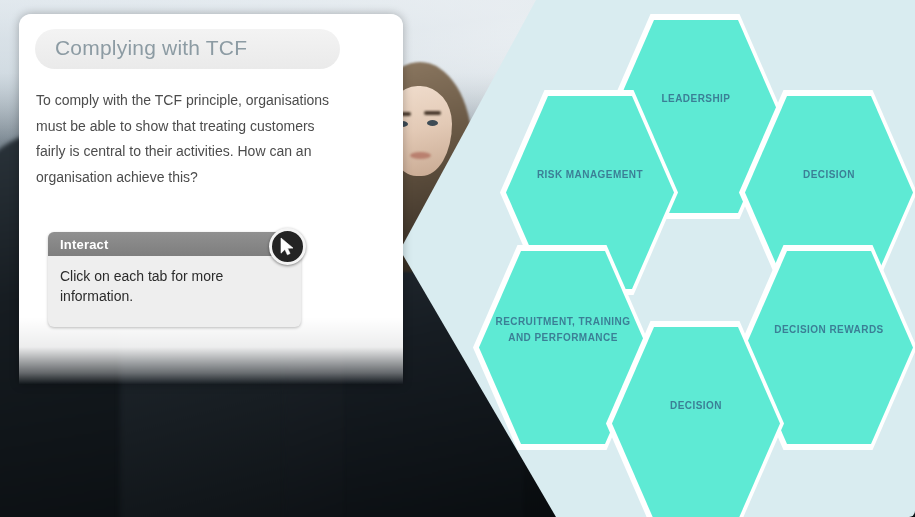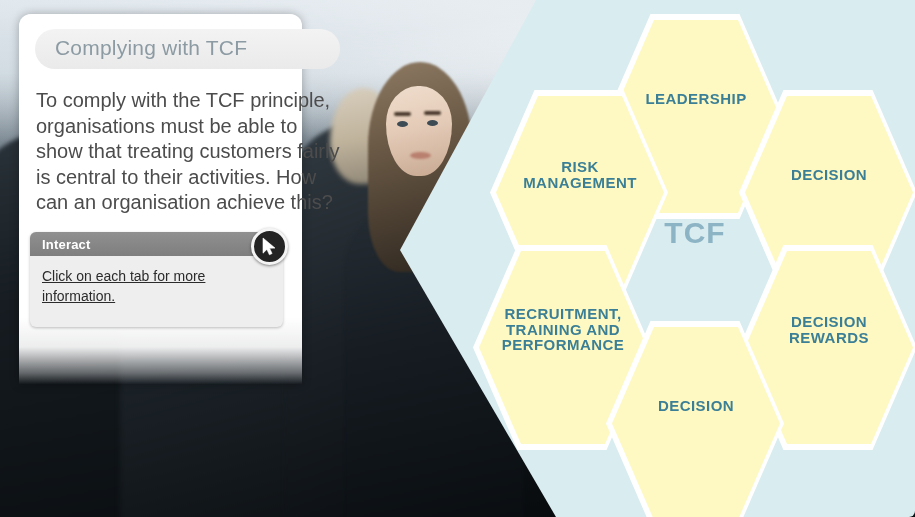--- a/index.html
+++ b/index.html
@@ -89,98 +89,98 @@
   }
 
   
   .hexwrap { position: absolute; left: 0; top: 0; width: 915px; height: 517px; }
   .hex {
     position: absolute;
     width: 168px; height: 193px;
     display: flex; align-items: center; justify-content: center;
     text-align: center;
     color: #3b7f96;
-    font-size: 15px; font-weight: bold; letter-spacing: .45px;
+    font-size: 10px; font-weight: bold; letter-spacing: .45px;
     line-height: 15.5px;
     clip-path: polygon(25% 0%, 75% 0%, 100% 50%, 75% 100%, 25% 100%, 0% 50%);
-    background: #fef9c3;
+    background: #5eead4;
   }
   .hex-ring {
     position: absolute;
     width: 178px; height: 205px;
     clip-path: polygon(25% 0%, 75% 0%, 100% 50%, 75% 100%, 25% 100%, 0% 50%);
     background: #ffffff;
   }
   .hex-label { position: relative; padding: 0 16px; transform: translateY(-18px); }
 
   
   .p-leadership   { left: 606px; top: 14px; }
-  .p-risk         { left: 490px; top: 90px; text-decoration: underline; }
+  .p-risk         { left: 500px; top: 90px; text-decoration: underline; }
   .p-strategy     { left: 739px; top: 90px; }
   .p-recruitment  { left: 473px; top: 245px; }
   .p-decision     { left: 739px; top: 245px; }
   .p-rewards      { left: 606px; top: 321px; }
 
   
   .hex { margin: 6px; }
 
   .tcf-center {
     position: absolute; left: 606px; top: 216px;
     width: 178px; text-align: center;
     font-size: 30px; font-weight: bold; letter-spacing: 1px;
     color: #8cb4c4;
   }
 
   
   .card {
     position: absolute; left: 19px; top: 14px;
-    width: 283px; height: 370px;
+    width: 384px; height: 370px;
     border-top-left-radius: 12px; border-top-right-radius: 12px;
     background: linear-gradient(180deg,
         #ffffff 0%, #ffffff 82%,
         rgba(255,255,255,.92) 90%,
         rgba(255,255,255,.35) 97%,
         rgba(255,255,255,0) 100%);
     box-shadow: 0 0 10px rgba(0,0,0,.28);
   }
   .card-title-pill {
     position: absolute; left: 16px; top: 15px;
     width: 305px; height: 40px;
     border-radius: 20px;
     background: linear-gradient(180deg,#f3f3f3 0%,#eaeaea 100%);
   }
   .card-title {
     position: absolute; left: 36px; top: 22px;
     font-size: 21px; color: #8c9ba3; letter-spacing: .2px;
   }
   .card-body {
     position: absolute; left: 17px; top: 74px; width: 306px;
-    font-size: 20px; line-height: 25.5px; color: #4c4c4c;
+    font-size: 14px; line-height: 25.5px; color: #4c4c4c;
   }
 
   
   .interact {
-    position: absolute; left: 11px; top: 218px;
+    position: absolute; left: 29px; top: 218px;
     width: 253px; height: 95px;
     border-radius: 6px;
     background: #eeeeee;
     box-shadow: 0 1px 3px rgba(0,0,0,.25);
     overflow: visible;
   }
   .interact-header {
     height: 24px;
     border-top-left-radius: 6px; border-top-right-radius: 6px;
     background: linear-gradient(180deg,#909090 0%,#7e7e7e 100%);
     color: #ffffff; font-size: 13px; font-weight: bold;
     display: flex; align-items: center; padding-left: 12px;
     letter-spacing: .2px;
   }
   .interact-body {
     padding: 10px 12px 0 12px;
-    font-size: 14px; line-height: 20px; color: #2b2b2b; text-decoration: underline;
+    font-size: 14px; line-height: 20px; color: #2b2b2b;
   }
   .cursor-badge {
     position: absolute; right: -5px; top: -4px;
     width: 37px; height: 37px; border-radius: 50%;
     background: #242424;
     border: 3px solid #f4f4f4;
     box-shadow: 0 1px 3px rgba(0,0,0,.45);
     display: flex; align-items: center; justify-content: center;
   }
   .cursor-badge svg { display: block; }
@@ -240,21 +240,20 @@
         <span class="hex-label">DECISION REWARDS</span>
       </div>
     </div>
 
     <div class="hex-ring p-rewards">
       <div class="hex">
         <span class="hex-label">DECISION</span>
       </div>
     </div>
 
-    <div class="tcf-center">TCF</div>
   </div>
 
   <div class="card">
     <div class="card-title-pill"></div>
     <div class="card-title">Complying with TCF</div>
     <div class="card-body">To comply with the TCF principle, organisations must be able to show that treating customers fairly is central to their activities. How can an organisation achieve this?</div>
 
     <div class="interact">
       <div class="interact-header">
         <span>Interact</span>

